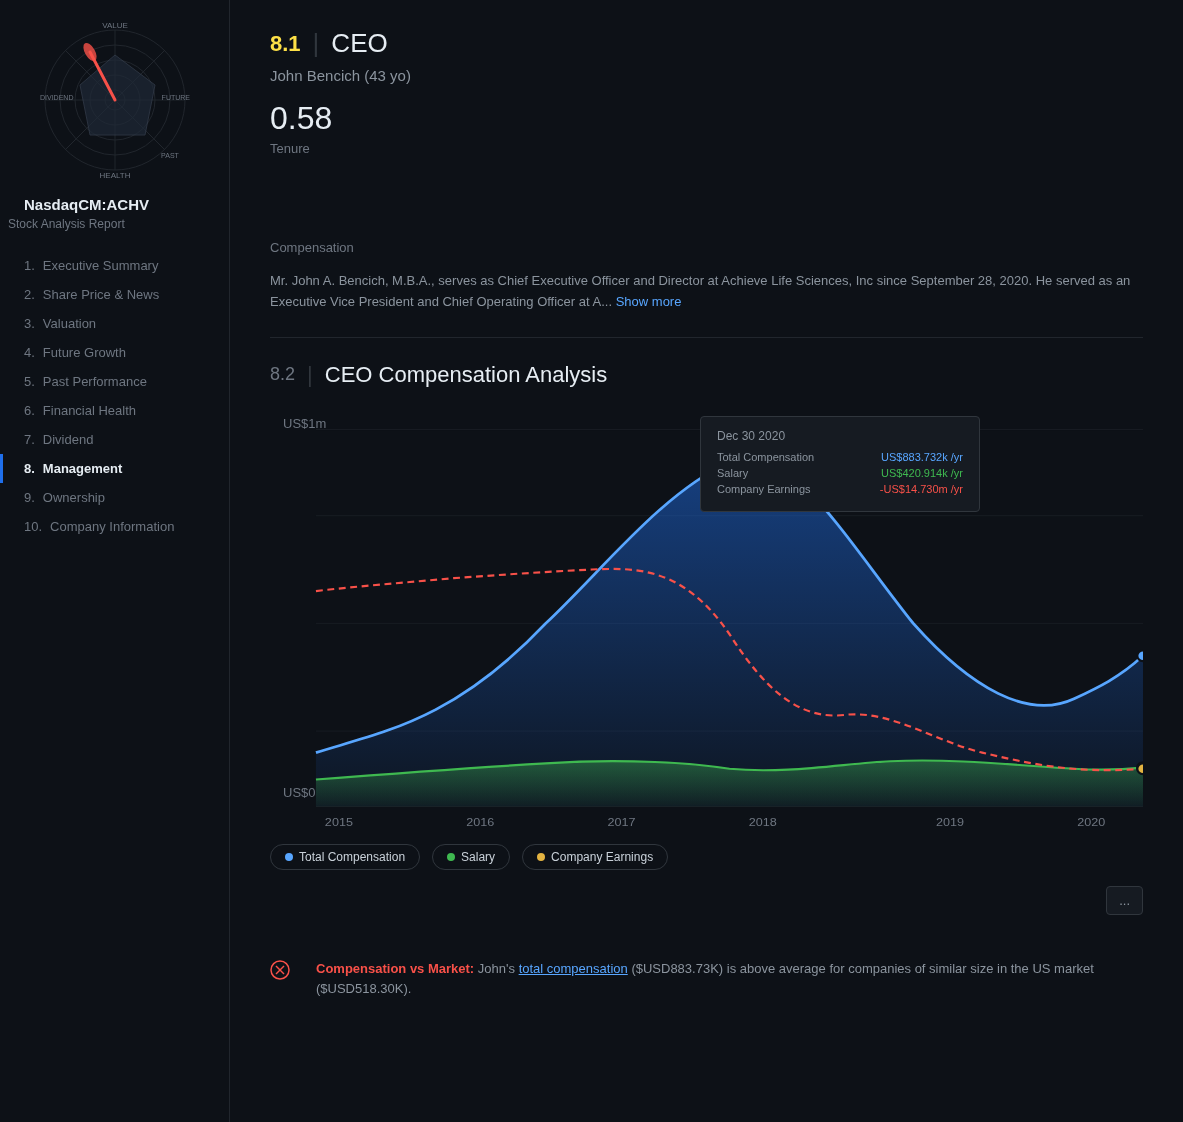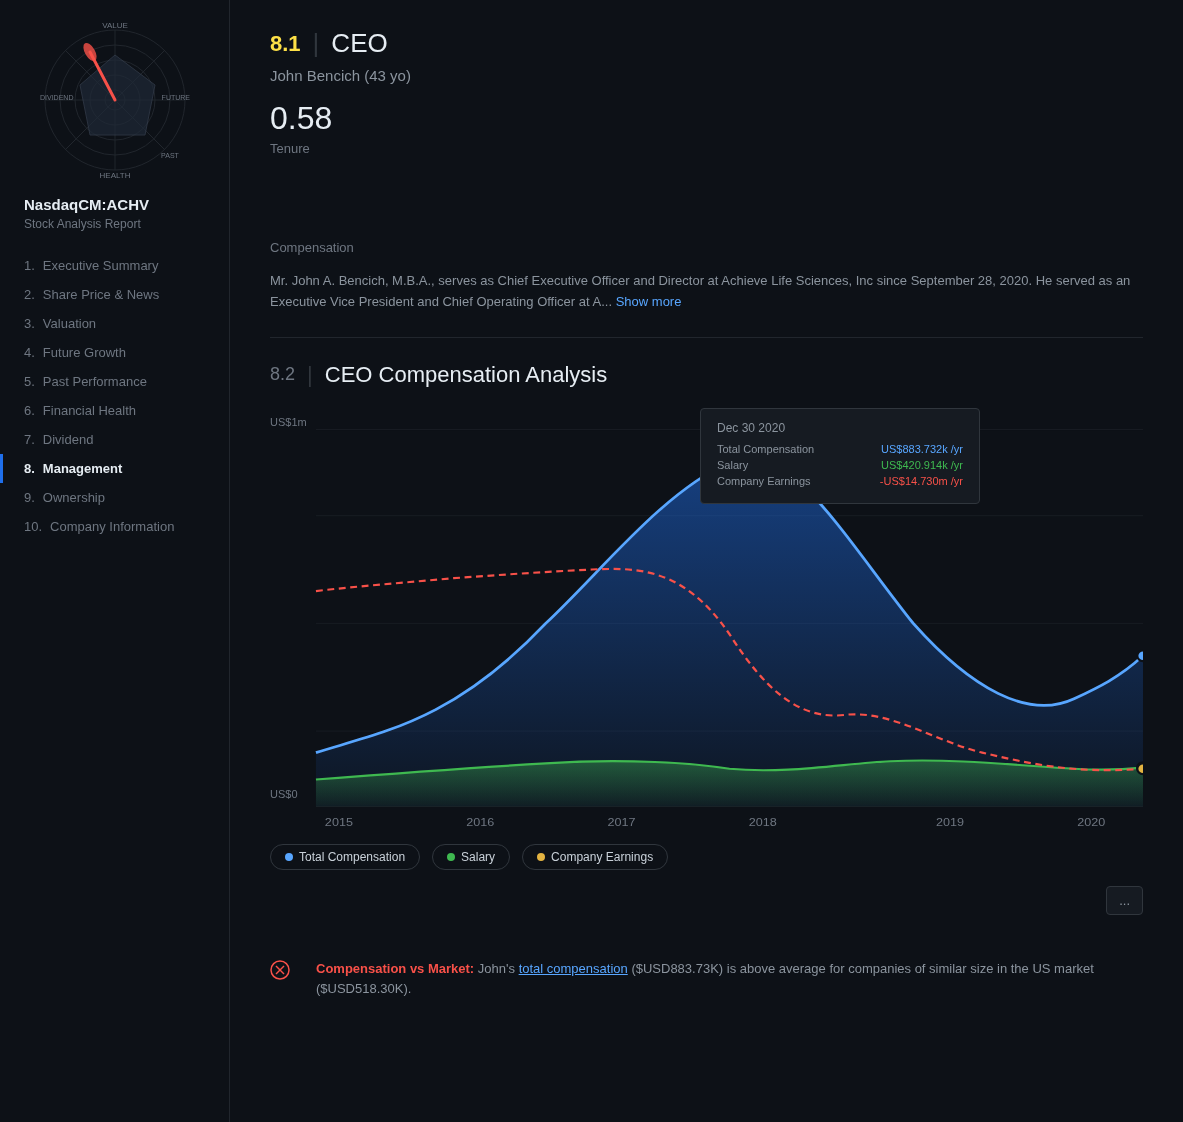--- a/index.html
+++ b/index.html
@@ -45,21 +45,21 @@
       width: 100%;
       padding-left: 24px;
       margin-bottom: 4px;
     }
 
     .stock-subtitle {
       font-size: 12px;
       color: #6e7681;
       text-align: left;
       width: 100%;
-      padding-left: 24px;
+      padding-left: 8px;
       margin-bottom: 20px;
     }
 
     .nav-list {
       list-style: none;
       width: 100%;
     }
 
     .nav-list li {
       padding: 7px 24px;
@@ -177,21 +177,21 @@
     .chart-container {
       position: relative;
       width: 100%;
       height: 420px;
       background: #0d1117;
       margin-bottom: 16px;
     }
 
     .chart-tooltip {
       position: absolute;
-      top: 0;
+      top: 8px;
       left: 430px;
       background: #161b22;
       border: 1px solid #30363d;
       border-radius: 4px;
       padding: 12px 16px;
       min-width: 280px;
       font-size: 12px;
       z-index: 10;
     }
 
@@ -213,22 +213,22 @@
       color: #8b949e;
       font-size: 11px;
     }
 
     .tooltip-row .value-blue { color: #58a6ff; font-size: 11px; }
     .tooltip-row .value-teal { color: #3fb950; font-size: 11px; }
     .tooltip-row .value-red { color: #f85149; font-size: 11px; }
 
     .y-axis-label {
       position: absolute;
-      left: 0;
-      font-size: 11px;
+      left: 13px;
+      font-size: 13px;
       color: #6e7681;
     }
 
     .y-label-top { top: 8px; }
     .y-label-bottom { bottom: 28px; }
 
     
     .legend {
       display: flex;
       gap: 12px;

